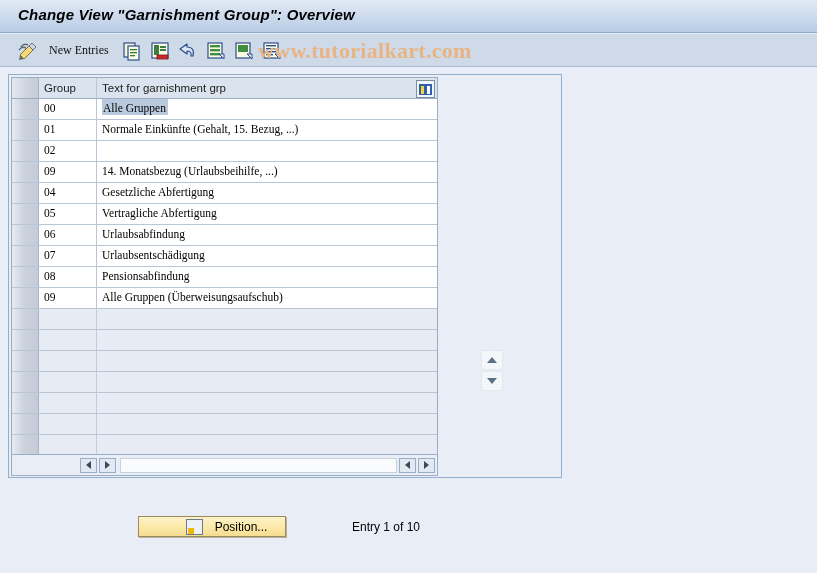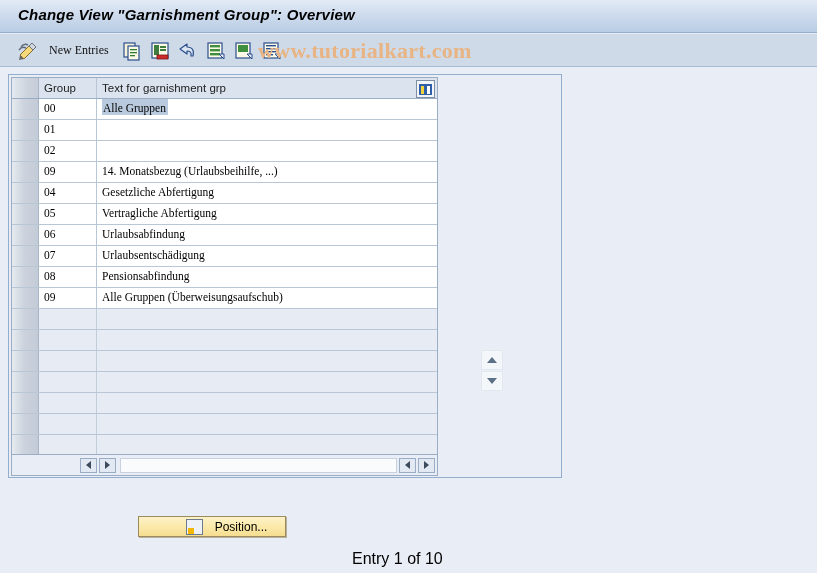--- a/index.html
+++ b/index.html
@@ -165,21 +165,21 @@
   }
   .posbtn .picon::after {
     content: ""; position: absolute; left: 1px; bottom: 0px;
     width: 6px; height: 6px; background: #f2b705;
   }
   .posbtn .plabel {
     flex: 1; text-align: center; font-size: 12px; color: #000; padding-right: 6px;
   }
   .entrytxt {
     position: absolute; left: 352px; top: 520px;
-    font-size: 16px; color: #000; margin-top: 30px;
+    font-size: 12px; color: #000;
   }
 </style>
 </head>
 <body>
 
 <div id="app">
 
   <div class="titlebar">
     <div class="tl-text">Change View "Garnishment Group": Overview</div>
   </div>
@@ -295,20 +295,21 @@
 
       <div id="rows-container">
           <div class="row data">
             <div class="cell-sel"></div>
             <div class="cell-grp">00</div>
             <div class="cell-txt"><span class="hl">Alle Gruppen</span></div>
           </div>
           <div class="row data">
             <div class="cell-sel"></div>
             <div class="cell-grp">01</div>
+            <div class="cell-txt">Normale Einkünfte (Gehalt, 15. Bezug, ...)</div>
           </div>
           <div class="row data">
             <div class="cell-sel"></div>
             <div class="cell-grp">02</div>
           </div>
           <div class="row data">
             <div class="cell-sel"></div>
             <div class="cell-grp">09</div>
             <div class="cell-txt">14. Monatsbezug (Urlaubsbeihilfe, ...)</div>
           </div>

